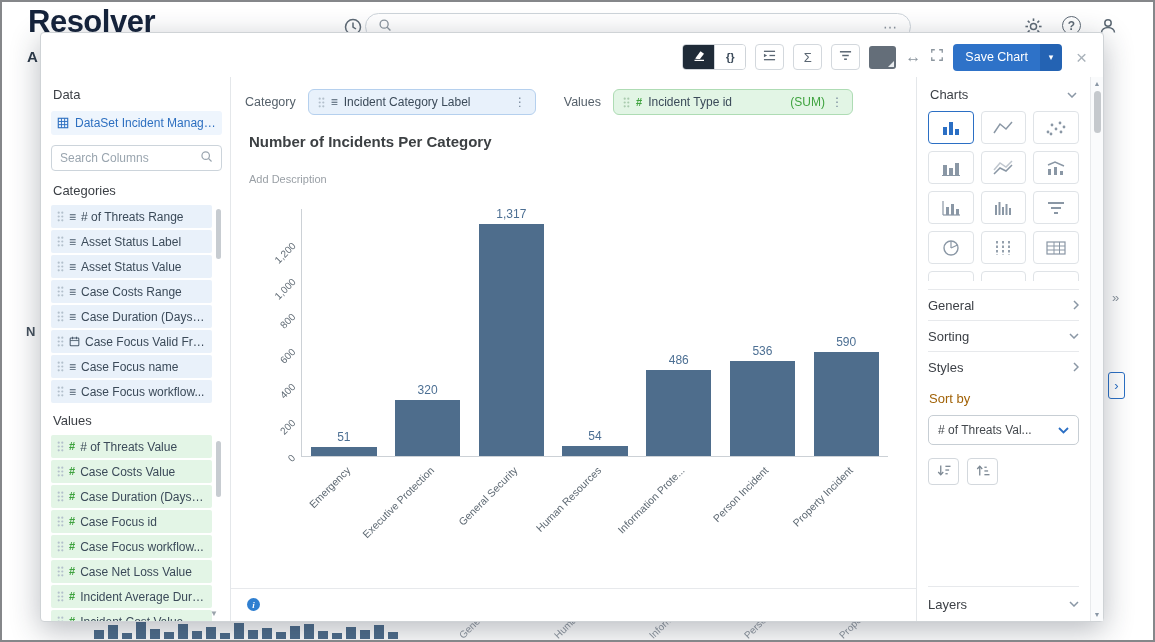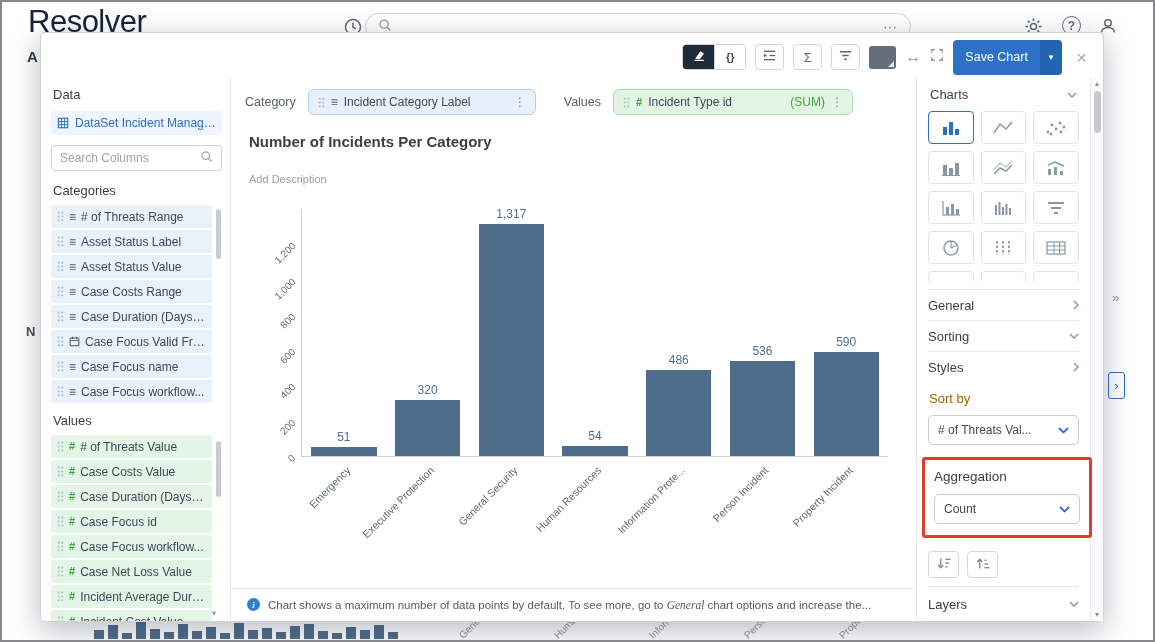--- a/index.html
+++ b/index.html
@@ -1,21 +1,21 @@
 <!DOCTYPE html>
 <html><head>
 <meta charset="utf-8">
 <style>
   * { margin:0; padding:0; box-sizing:border-box; }
   body { background:#e8e8e8; font-family:"Liberation Sans", sans-serif; }
   .screen { position:relative; width:1155px; height:642px; background:#fff; overflow:hidden;
             border:2px solid #85878a; }
 
   
-  .bg-logo { position:absolute; left:26px; top:2px; font-size:31px; font-weight:400; color:#15233b; letter-spacing:-0.5px; }
+  .bg-logo { position:absolute; left:26px; top:2px; font-size:31px; font-weight:700; color:#15233b; letter-spacing:-0.5px; }
   .bg-icon { position:absolute; color:#5f6b76; }
   .bg-clock { left:341px; top:15px; }
   .bg-search { position:absolute; left:363px; top:11px; width:546px; height:27px; border:1px solid #cdd4da;
                border-radius:14px; background:#fff; display:flex; align-items:center; padding:0 12px; gap:8px; color:#8b959e; }
   .bg-search .spacer { flex:1; }
   .bg-kebab-h { font-size:14px; color:#8b959e; letter-spacing:1px; }
   .bg-gear { left:1022px; top:15px; }
   .bg-help { position:absolute; left:1060px; top:14px; width:19px; height:19px; border:1.6px solid #5f6b76; border-radius:50%;
              color:#5f6b76; font-size:12px; font-weight:700; display:flex; align-items:center; justify-content:center; }
   .bg-user { left:1097px; top:15px; }
@@ -41,21 +41,21 @@
   .seg-dark { width:31px; height:24px; background:#1f2b38; display:flex; align-items:center; justify-content:center; }
   .seg-light { width:31px; height:24px; background:#fff; color:#3b4a59; font-size:11px; font-weight:700;
                display:flex; align-items:center; justify-content:center; border-left:1px solid #cfd4d9; }
   .tb-btn { min-width:29px; height:26px; border:1px solid #d3d8dd; border-radius:4px; background:#fff;
             display:flex; align-items:center; justify-content:center; color:#5a6672; font-size:13px; }
   .tb-swatch { width:27px; height:23px; background:#646e79; border-radius:3px; position:relative; }
   .tb-swatch::after { content:""; position:absolute; right:2px; bottom:2px; width:0; height:0;
                       border-left:6px solid transparent; border-bottom:6px solid #e8ebee; }
   .tb-plain { color:#8b959e; font-size:16px; display:flex; align-items:center; }
   .save-split { display:flex; border-radius:4px; overflow:hidden; }
-  .save-main { background:#2e72c8; color:#fff; font-size:12.5px; padding:0 12px; height:35px; display:flex; align-items:center; }
+  .save-main { background:#2e72c8; color:#fff; font-size:12.5px; padding:0 12px; height:27px; display:flex; align-items:center; }
   .save-caret { background:#2463b3; color:#fff; width:22px; display:flex; align-items:center; justify-content:center; font-size:9px; }
   .close-btn { color:#a9b2ba; font-size:19px; margin-left:5px; line-height:1; }
 
   .body { flex:1; display:flex; min-height:0; margin-top:2px; }
 
   
   .sidebar { width:190px; border-right:1px solid #e4e7ea; padding:8px 8px 0 10px;
              display:flex; flex-direction:column; overflow:hidden; position:relative; }
   .side-title { font-size:13px; color:#3b3f45; margin:2px 0 9px 2px; }
   .dataset-row { height:24px; display:flex; align-items:center; gap:6px; background:#eef5fd; border-radius:3px;
@@ -672,21 +672,20 @@
               <div class="y-tick" style="bottom: 28.5714%;">400</div>
               <div class="y-tick" style="bottom: 42.8571%;">600</div>
               <div class="y-tick" style="bottom: 57.1429%;">800</div>
               <div class="y-tick" style="bottom: 71.4286%;">1,000</div>
               <div class="y-tick" style="bottom: 85.7143%;">1,200</div>
             </div>
         </div>
 
         <div class="note-row">
           <span class="info-ic">i</span>
-          <span class="note-text"><span>Chart shows a maximum number of data points by default. To see more, go to </span><i>General</i><span> chart options and increase the...</span></span>
         </div>
       </main>
 
       <aside class="rightpanel">
         <div class="rp-header">
           <span>Charts</span>
           <span class="rp-chev">
               <svg width="10" height="6" viewBox="0 0 10 6">
                 <polyline points="1,1 5,5 9,1" fill="none" stroke="currentColor" stroke-width="1.5"></polyline>
               </svg>
@@ -881,31 +880,20 @@
         <div class="sortby-label">Sort by</div>
         <div class="select">
           <span class="sel-text"># of Threats Val...</span>
           <span class="sel-caret">
               <svg width="11" height="7" viewBox="0 0 11 7">
                 <polyline points="1,1 5.5,5.5 10,1" fill="none" stroke="currentColor" stroke-width="1.8"></polyline>
               </svg>
             </span>
         </div>
 
-        <div class="agg-box">
-          <div class="agg-label">Aggregation</div>
-          <div class="select">
-            <span class="sel-text">Count</span>
-            <span class="sel-caret">
-                <svg width="11" height="7" viewBox="0 0 11 7">
-                  <polyline points="1,1 5.5,5.5 10,1" fill="none" stroke="currentColor" stroke-width="1.8"></polyline>
-                </svg>
-              </span>
-          </div>
-        </div>
 
         <div class="sort-btns">
           <span class="sort-btn">
             <span><svg width="16" height="13" viewBox="0 0 16 14">
                   <line x1="4.5" y1="1.5" x2="4.5" y2="11.2" stroke="currentColor" stroke-width="1.4"></line>
                   <polyline points="1.8,8.6 4.5,11.6 7.2,8.6" fill="none" stroke="currentColor" stroke-width="1.4"></polyline>
                   <line x1="9.5" y1="2.5" x2="15" y2="2.5" stroke="currentColor" stroke-width="1.4"></line>
                   <line x1="9.5" y1="6.5" x2="13.5" y2="6.5" stroke="currentColor" stroke-width="1.4"></line>
                   <line x1="9.5" y1="10.5" x2="12" y2="10.5" stroke="currentColor" stroke-width="1.4"></line>
                 </svg></span>

